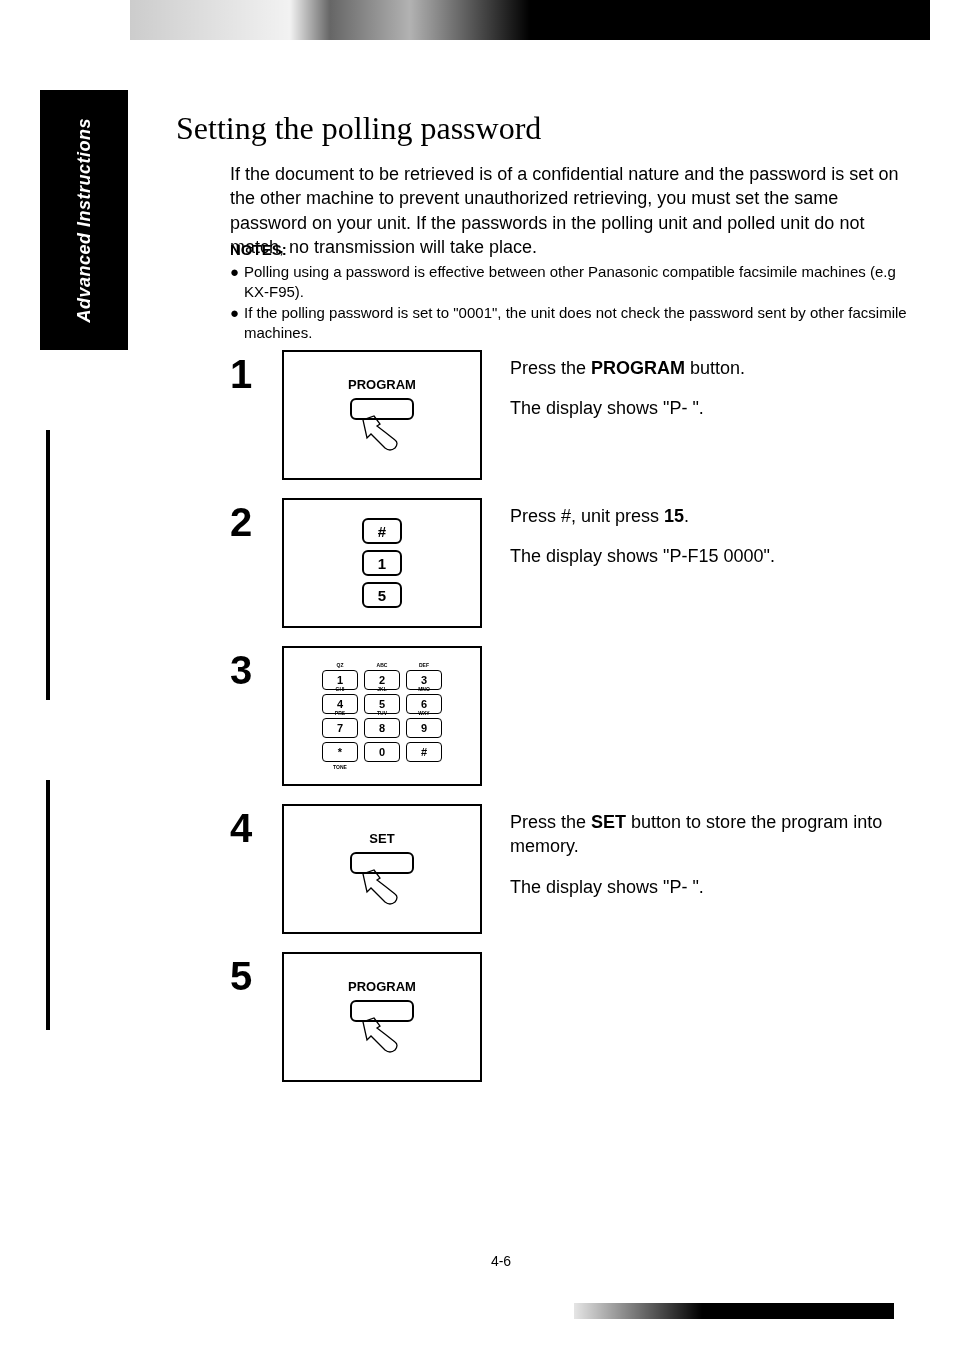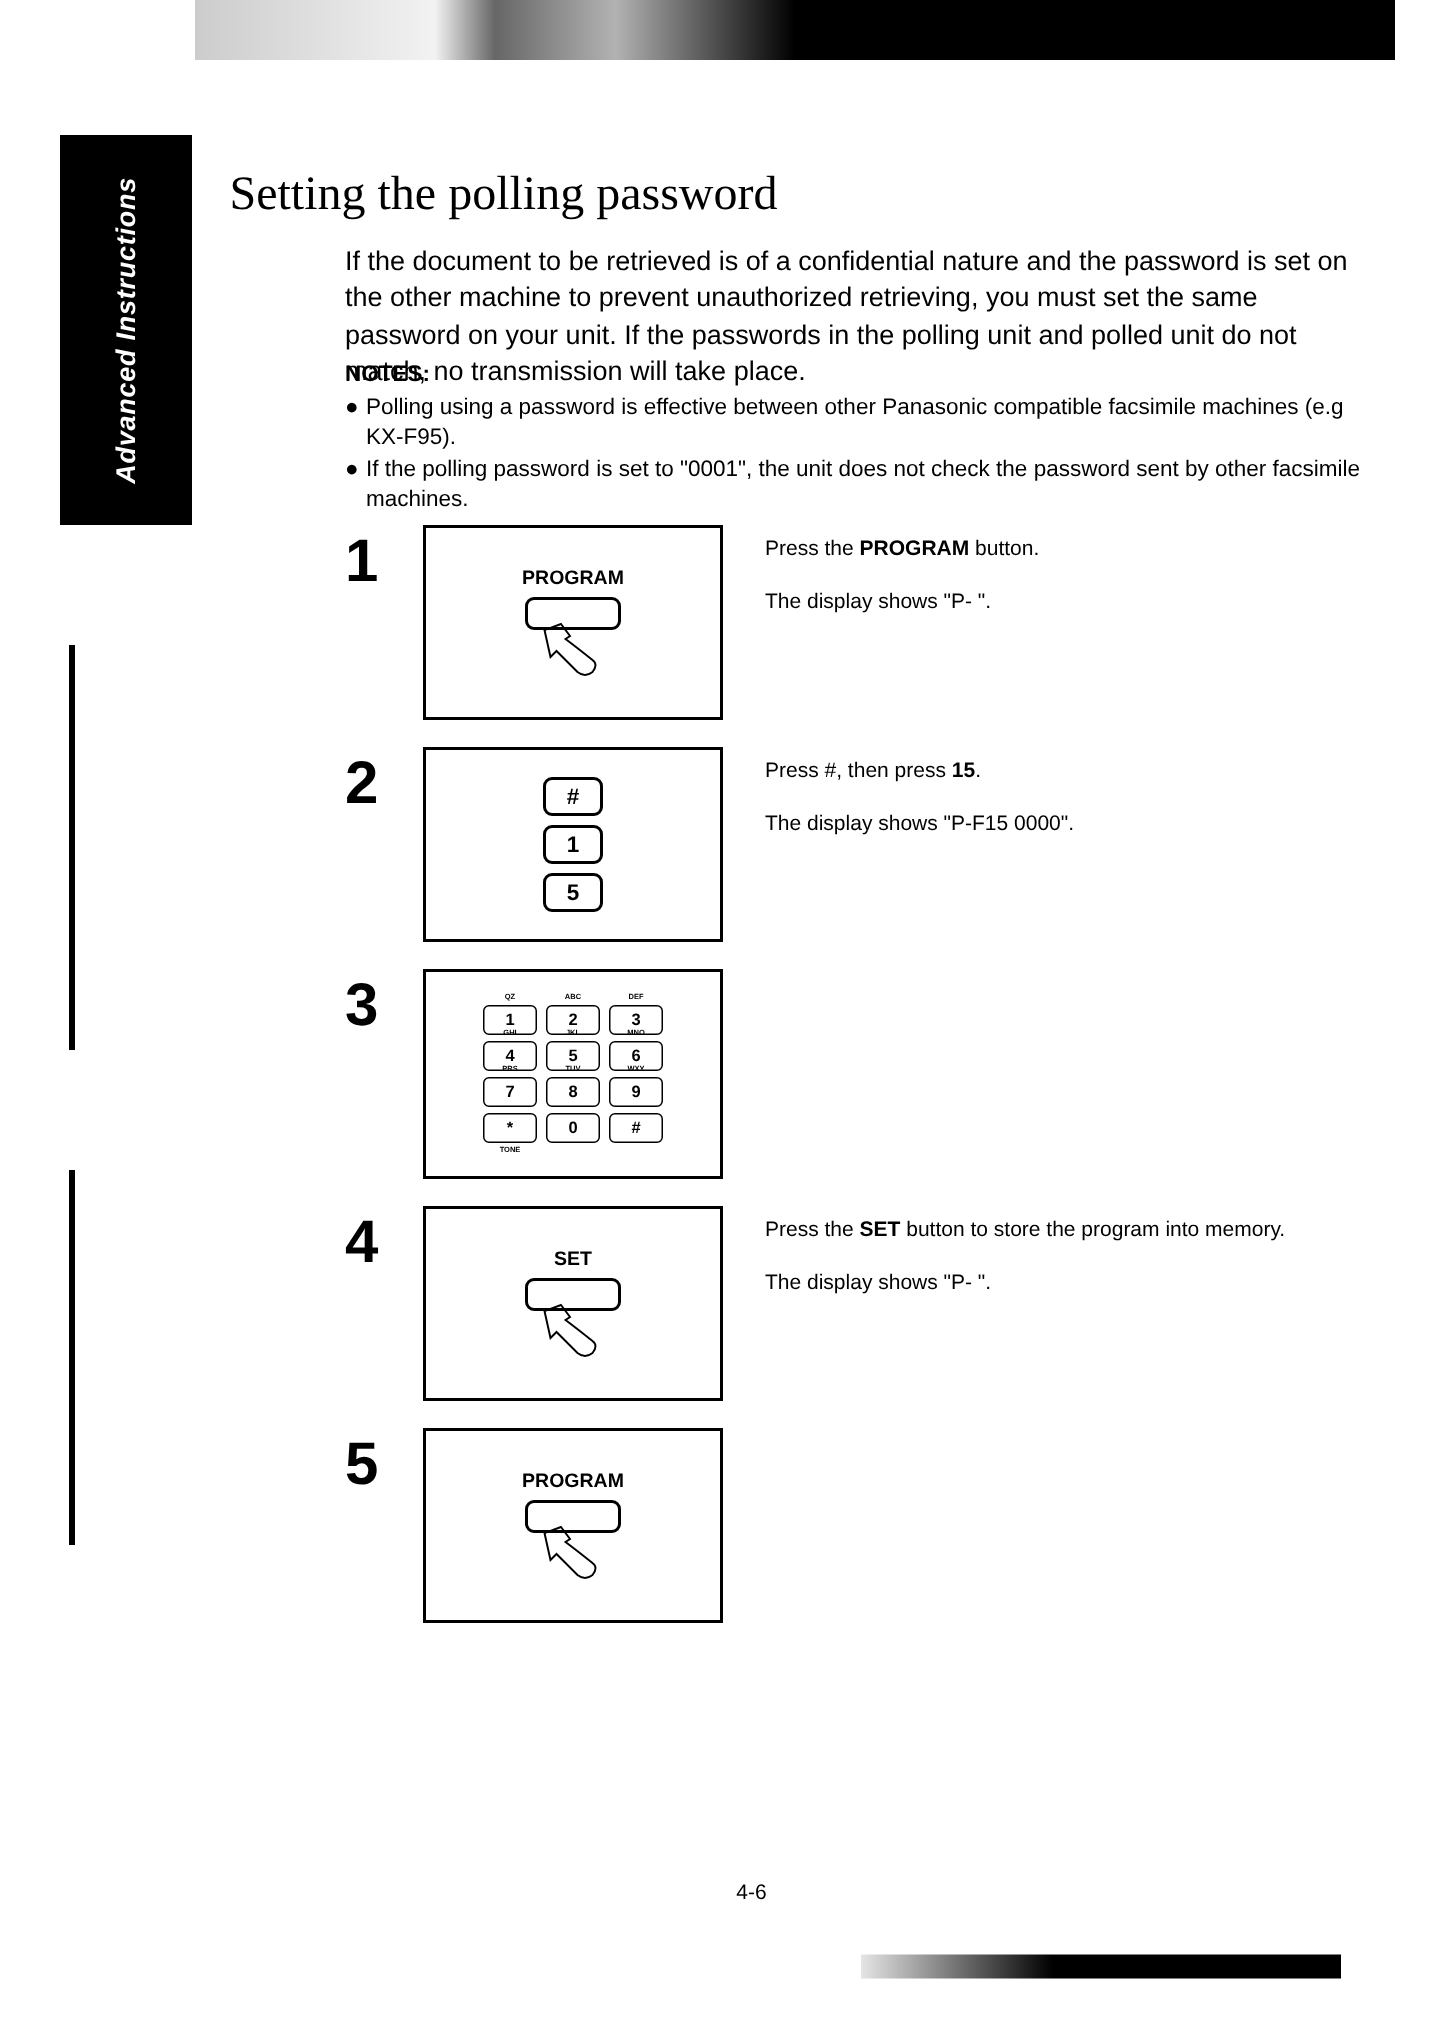--- a/index.html
+++ b/index.html
@@ -1,34 +1,34 @@
 <!DOCTYPE html>
 <html><head>
 <meta charset="utf-8">
 <style>
   * { box-sizing: border-box; margin: 0; padding: 0; }
   html, body { width: 954px; background: #fff; font-family: Arial, Helvetica, sans-serif; color: #000; }
   .page { position: relative; width: 954px; height: 1349px; }
   .top-noise { position: absolute; top: 0; left: 130px; width: 800px; height: 40px; background: linear-gradient(90deg, rgba(0,0,0,0.2) 0%, rgba(0,0,0,0.05) 20%, rgba(0,0,0,0.6) 25%, rgba(0,0,0,0.3) 35%, #000 50%, #000 100%); }
   .side-tab { position: absolute; top: 90px; left: 40px; width: 88px; height: 260px; background: #000; display: flex; align-items: center; justify-content: center; }
   .side-tab span { color: #fff; font-weight: bold; font-style: italic; font-size: 18px; writing-mode: vertical-rl; transform: rotate(180deg); letter-spacing: 0.5px; }
-  .title { position: absolute; top: 110px; left: 153px; font-family: Georgia, 'Times New Roman', serif; font-size: 32px; font-weight: 400; text-align: right; }
+  .title { position: absolute; top: 110px; left: 176px; font-family: Georgia, 'Times New Roman', serif; font-size: 32px; font-weight: 400; text-align: right; }
   .intro { position: absolute; top: 162px; left: 230px; width: 690px; font-size: 18px; line-height: 1.35; }
   .notes-hd { position: absolute; top: 241px; left: 230px; font-weight: bold; font-size: 15px; text-align: center; }
   .notes-list { position: absolute; top: 262px; left: 230px; width: 690px; font-size: 15px; line-height: 1.35; }
   .notes-list .bullet { display: flex; }
   .notes-list .dot { width: 14px; flex: 0 0 14px; }
   .steps { position: absolute; top: 350px; left: 230px; width: 700px; }
   .step { display: flex; align-items: flex-start; margin-bottom: 18px; }
   .num { width: 52px; flex: 0 0 52px; font-size: 40px; font-weight: bold; font-family: Arial, sans-serif; line-height: 1; padding-top: 4px; }
   .diagram { width: 200px; flex: 0 0 200px; border: 2px solid #000; display: flex; flex-direction: column; align-items: center; justify-content: center; padding: 14px 8px; }
   .step1 .diagram, .step4 .diagram, .step5 .diagram { height: 130px; }
   .step2 .diagram { height: 130px; }
   .step3 .diagram { height: 140px; }
-  .desc { padding-left: 28px; font-size: 14px; line-height: 1.35; padding-top: 6px; flex: 1; }
+  .desc { padding-left: 28px; font-size: 18px; line-height: 1.35; padding-top: 6px; flex: 1; }
   .desc p { margin-bottom: 16px; }
   .btn-label { font-weight: bold; font-size: 13px; margin-bottom: 6px; }
   .press-btn { width: 64px; height: 22px; border: 2px solid #000; border-radius: 6px; }
   .finger { margin-top: -6px; }
   .key { width: 40px; height: 26px; border: 2px solid #000; border-radius: 6px; display: flex; align-items: center; justify-content: center; font-weight: bold; font-size: 15px; margin: 3px 0; }
   .keypad { display: grid; grid-template-columns: repeat(3, 36px); gap: 4px 6px; }
   .kp-key { height: 20px; border: 1.5px solid #000; border-radius: 4px; display: flex; align-items: center; justify-content: center; font-weight: bold; font-size: 11px; position: relative; }
   .kp-lbl { position: absolute; top: -9px; left: 0; right: 0; text-align: center; font-size: 5px; font-weight: bold; }
   .tone-lbl { position: absolute; bottom: -9px; left: 0; right: 0; text-align: center; font-size: 5px; font-weight: bold; }
   .pagenum { position: absolute; bottom: 80px; left: 0; width: 954px; text-align: center; font-size: 14px; padding-left: 48px; }
@@ -84,21 +84,21 @@
     </div>
 
     <div class="step step2">
       <div class="num">2</div>
       <div class="diagram">
         <div class="key">#</div>
         <div class="key">1</div>
         <div class="key">5</div>
       </div>
       <div class="desc">
-        <p><span>Press #, then press </span><b class="inline">15</b><span>.</span></p>
+        <p><span>Press #, unit press </span><b class="inline">15</b><span>.</span></p>
         <p><span>The display shows "P-F15  0000".</span></p>
       </div>
     </div>
 
     <div class="step step3">
       <div class="num">3</div>
       <div class="diagram">
         <div class="keypad" id="keypad-target">
             <div class="kp-key">1<span class="kp-lbl">QZ</span></div>
             <div class="kp-key">2<span class="kp-lbl">ABC</span></div>

